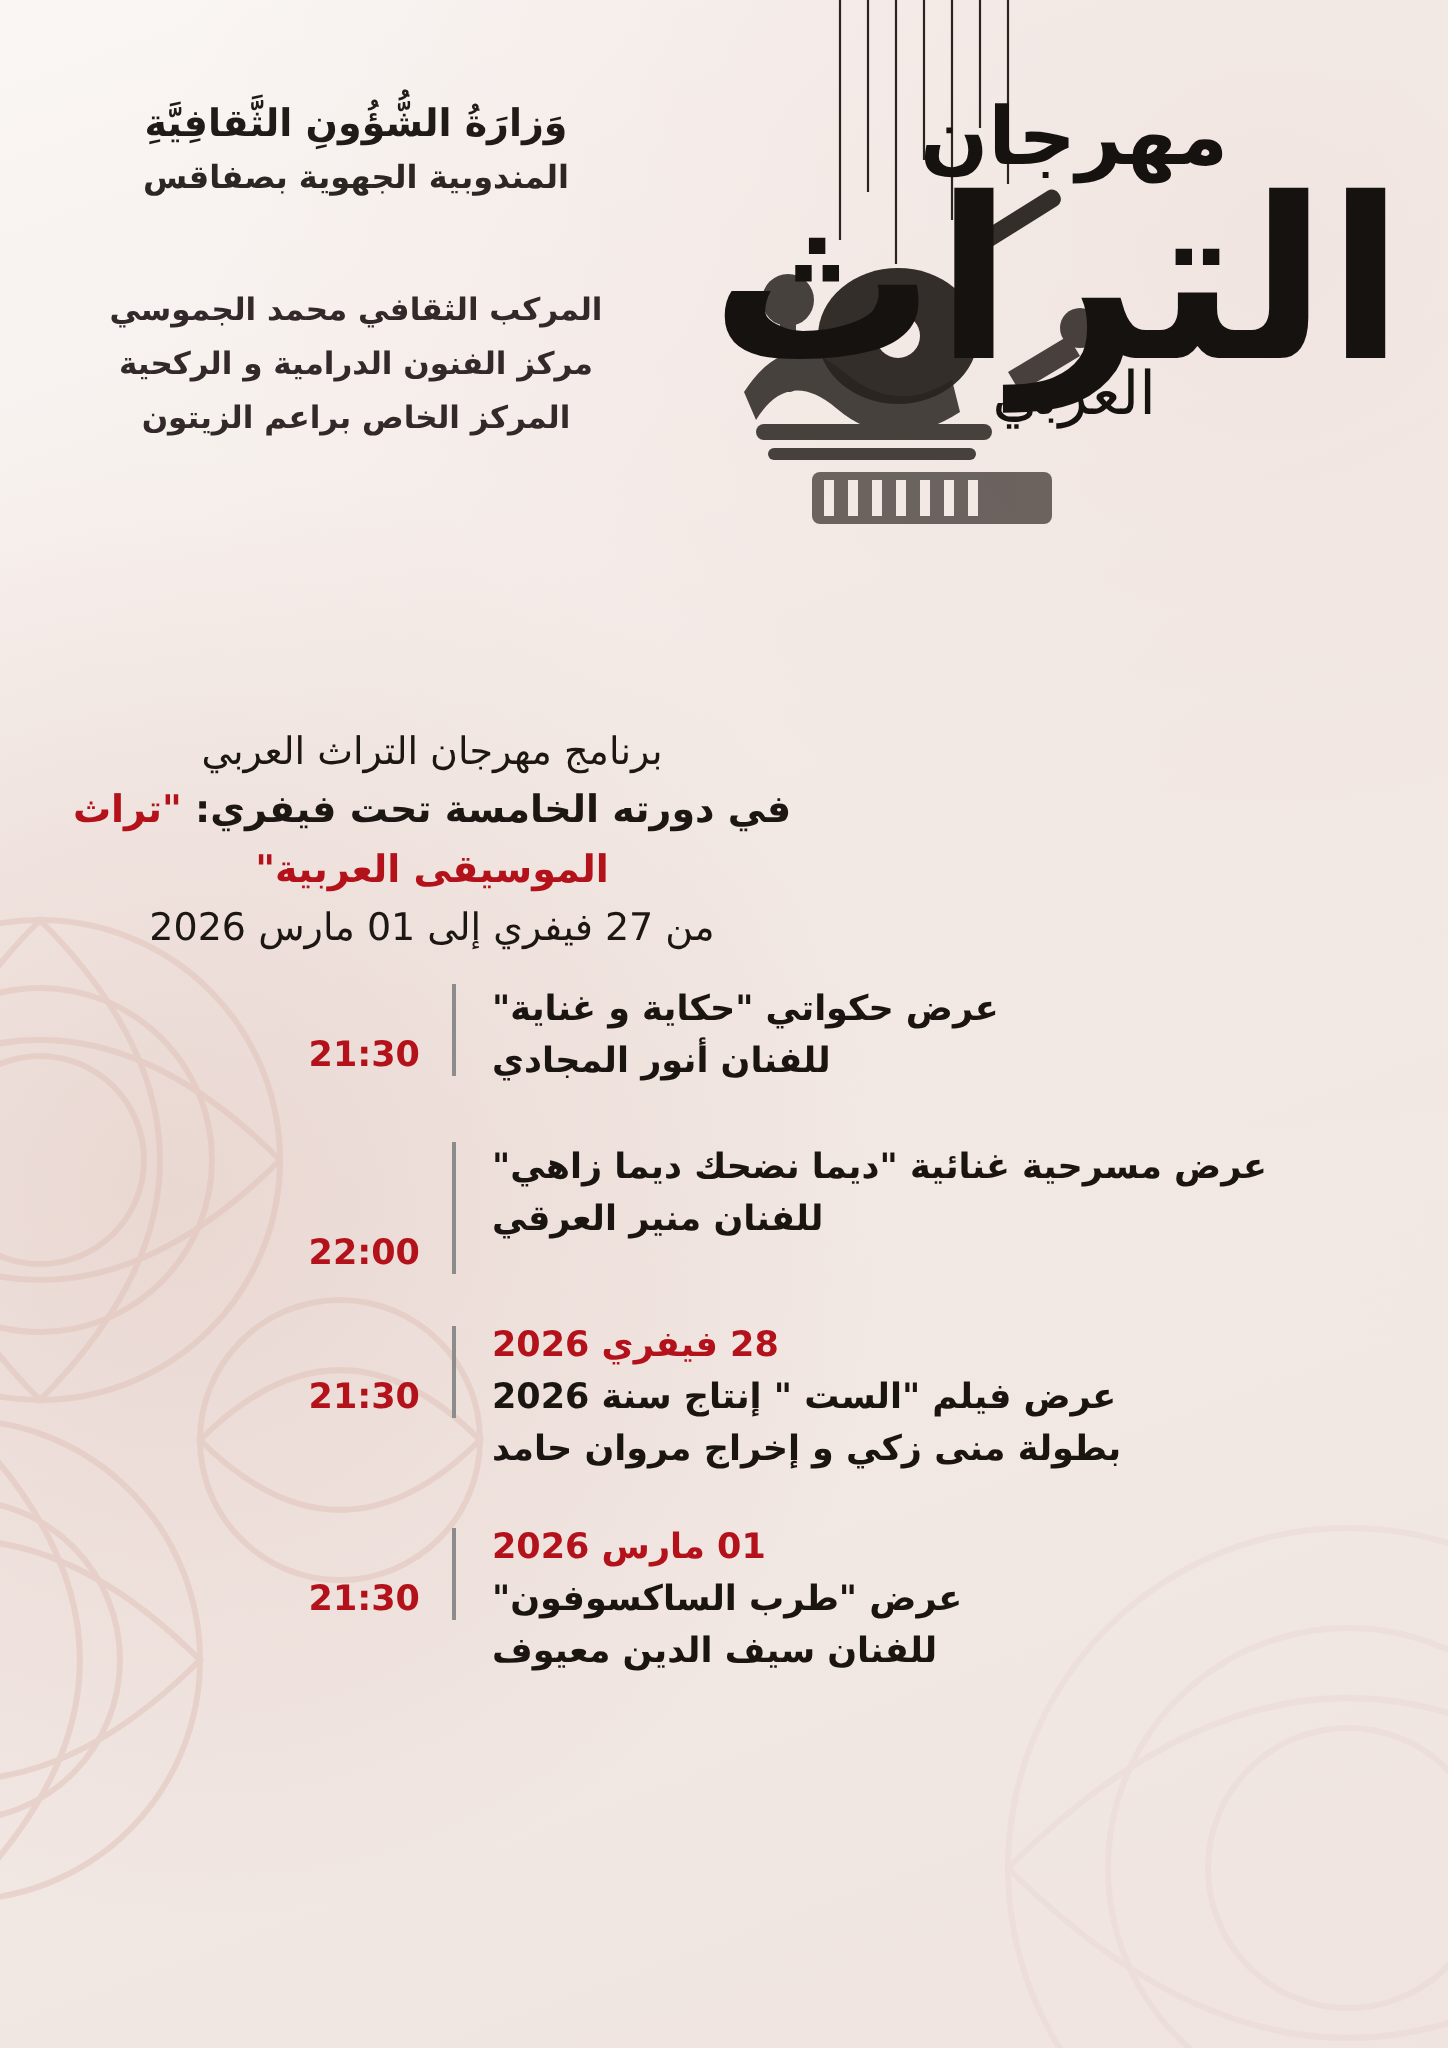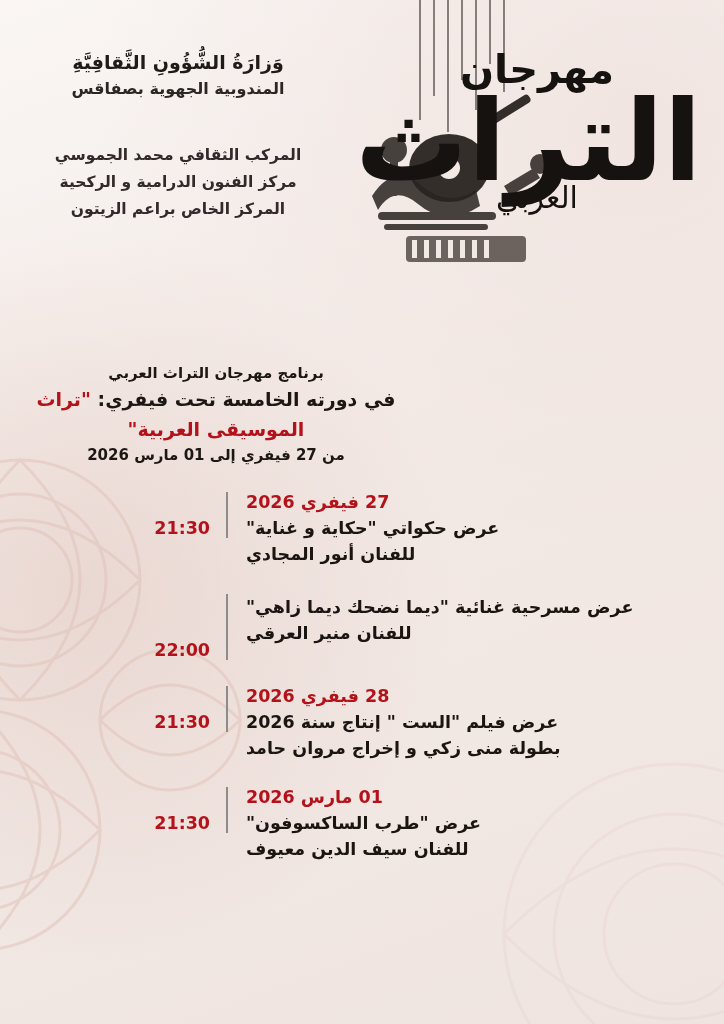--- a/index.html
+++ b/index.html
@@ -123,22 +123,22 @@
   .program-head {
     position: absolute;
     left: 26px;
     top: 362px;
     width: 380px;
     text-align: center;
     direction: rtl;
     line-height: 1.55;
   }
   .ph-line {
-    font-size: 15px;
-    font-weight: 700;
+    font-size: 19px;
+    font-weight: 400;
     color: #1d1714;
     display: block;
   }
   .ph-slogan-wrap { display: block; font-size: 19px; font-weight: 700; color: #1d1714; }
   .ph-slogan {
     color: #b4121b;
   }
 
   
   .schedule {
@@ -286,21 +286,20 @@
       <span>في دورته الخامسة تحت فيفري:</span>
       <span class="ph-slogan">"تراث الموسيقى العربية"</span>
     </span>
     <span class="ph-line">من 27 فيفري إلى 01 مارس 2026</span>
   </div>
 
   <div class="schedule">
 
     <div class="sched-row">
       <div class="sched-texts">
-        <div class="sched-date">27 فيفري 2026</div>
         <div class="sched-line">عرض حكواتي "حكاية و غناية"</div>
         <div class="sched-line">للفنان أنور المجادي</div>
       </div>
       <div class="sched-time-cell">
         <div class="sched-time">21:30</div>
       </div>
     </div>
 
     <div class="sched-row no-date">
       <div class="sched-texts">

